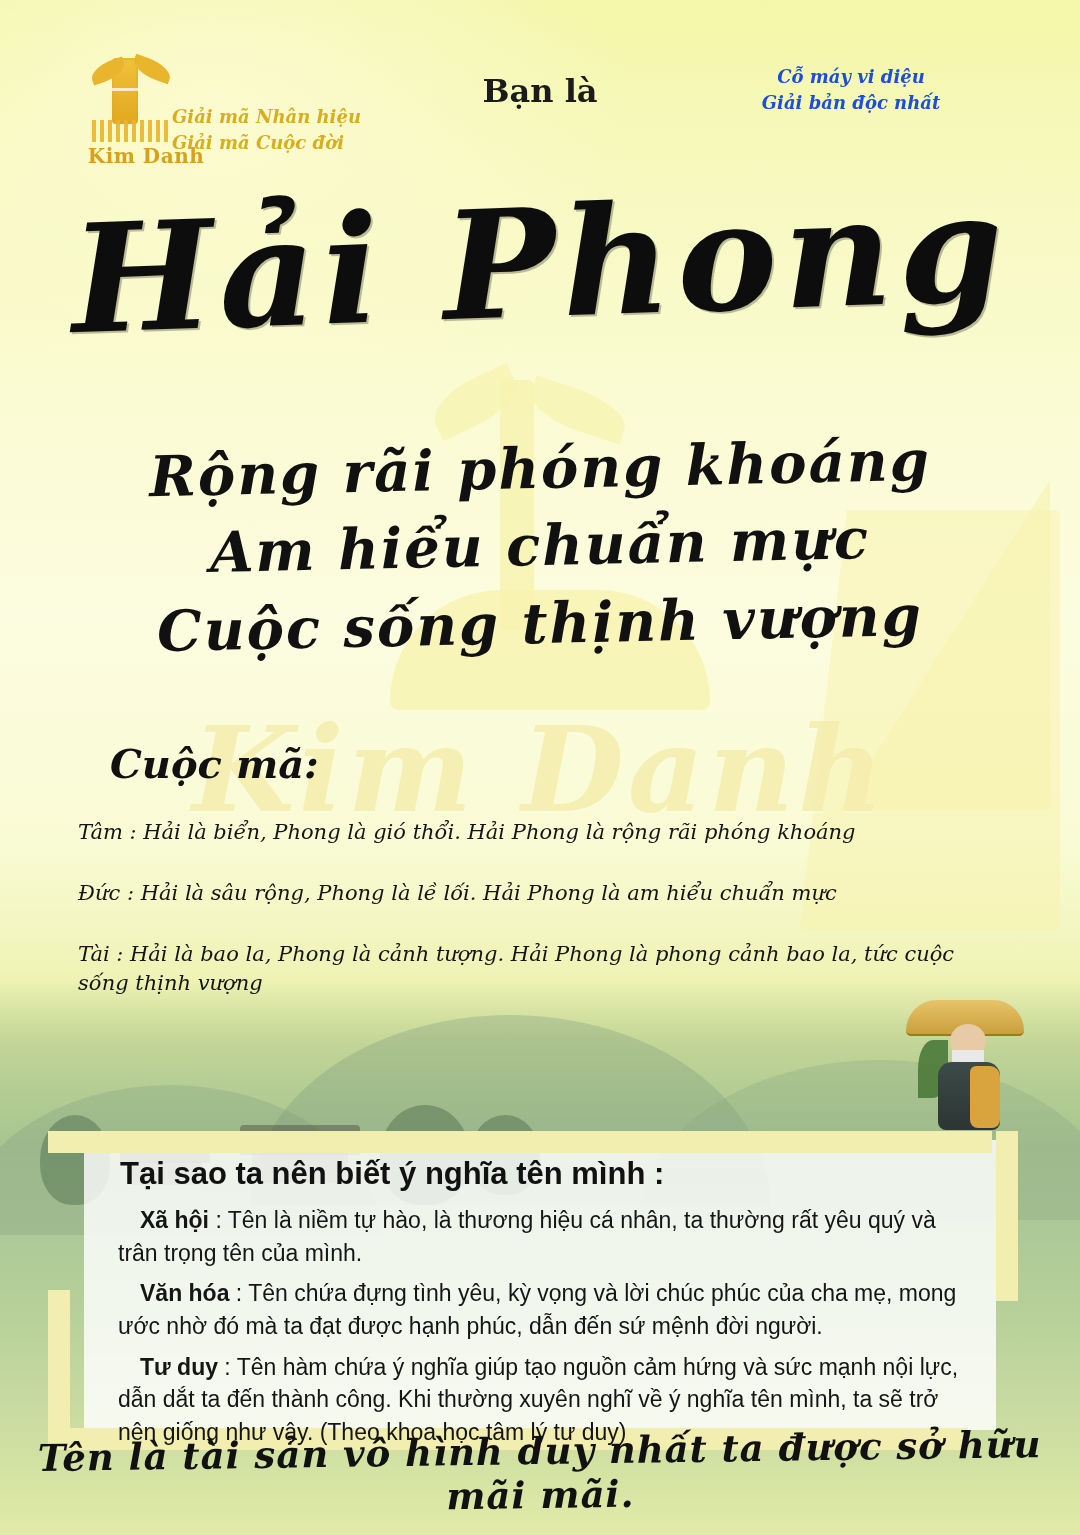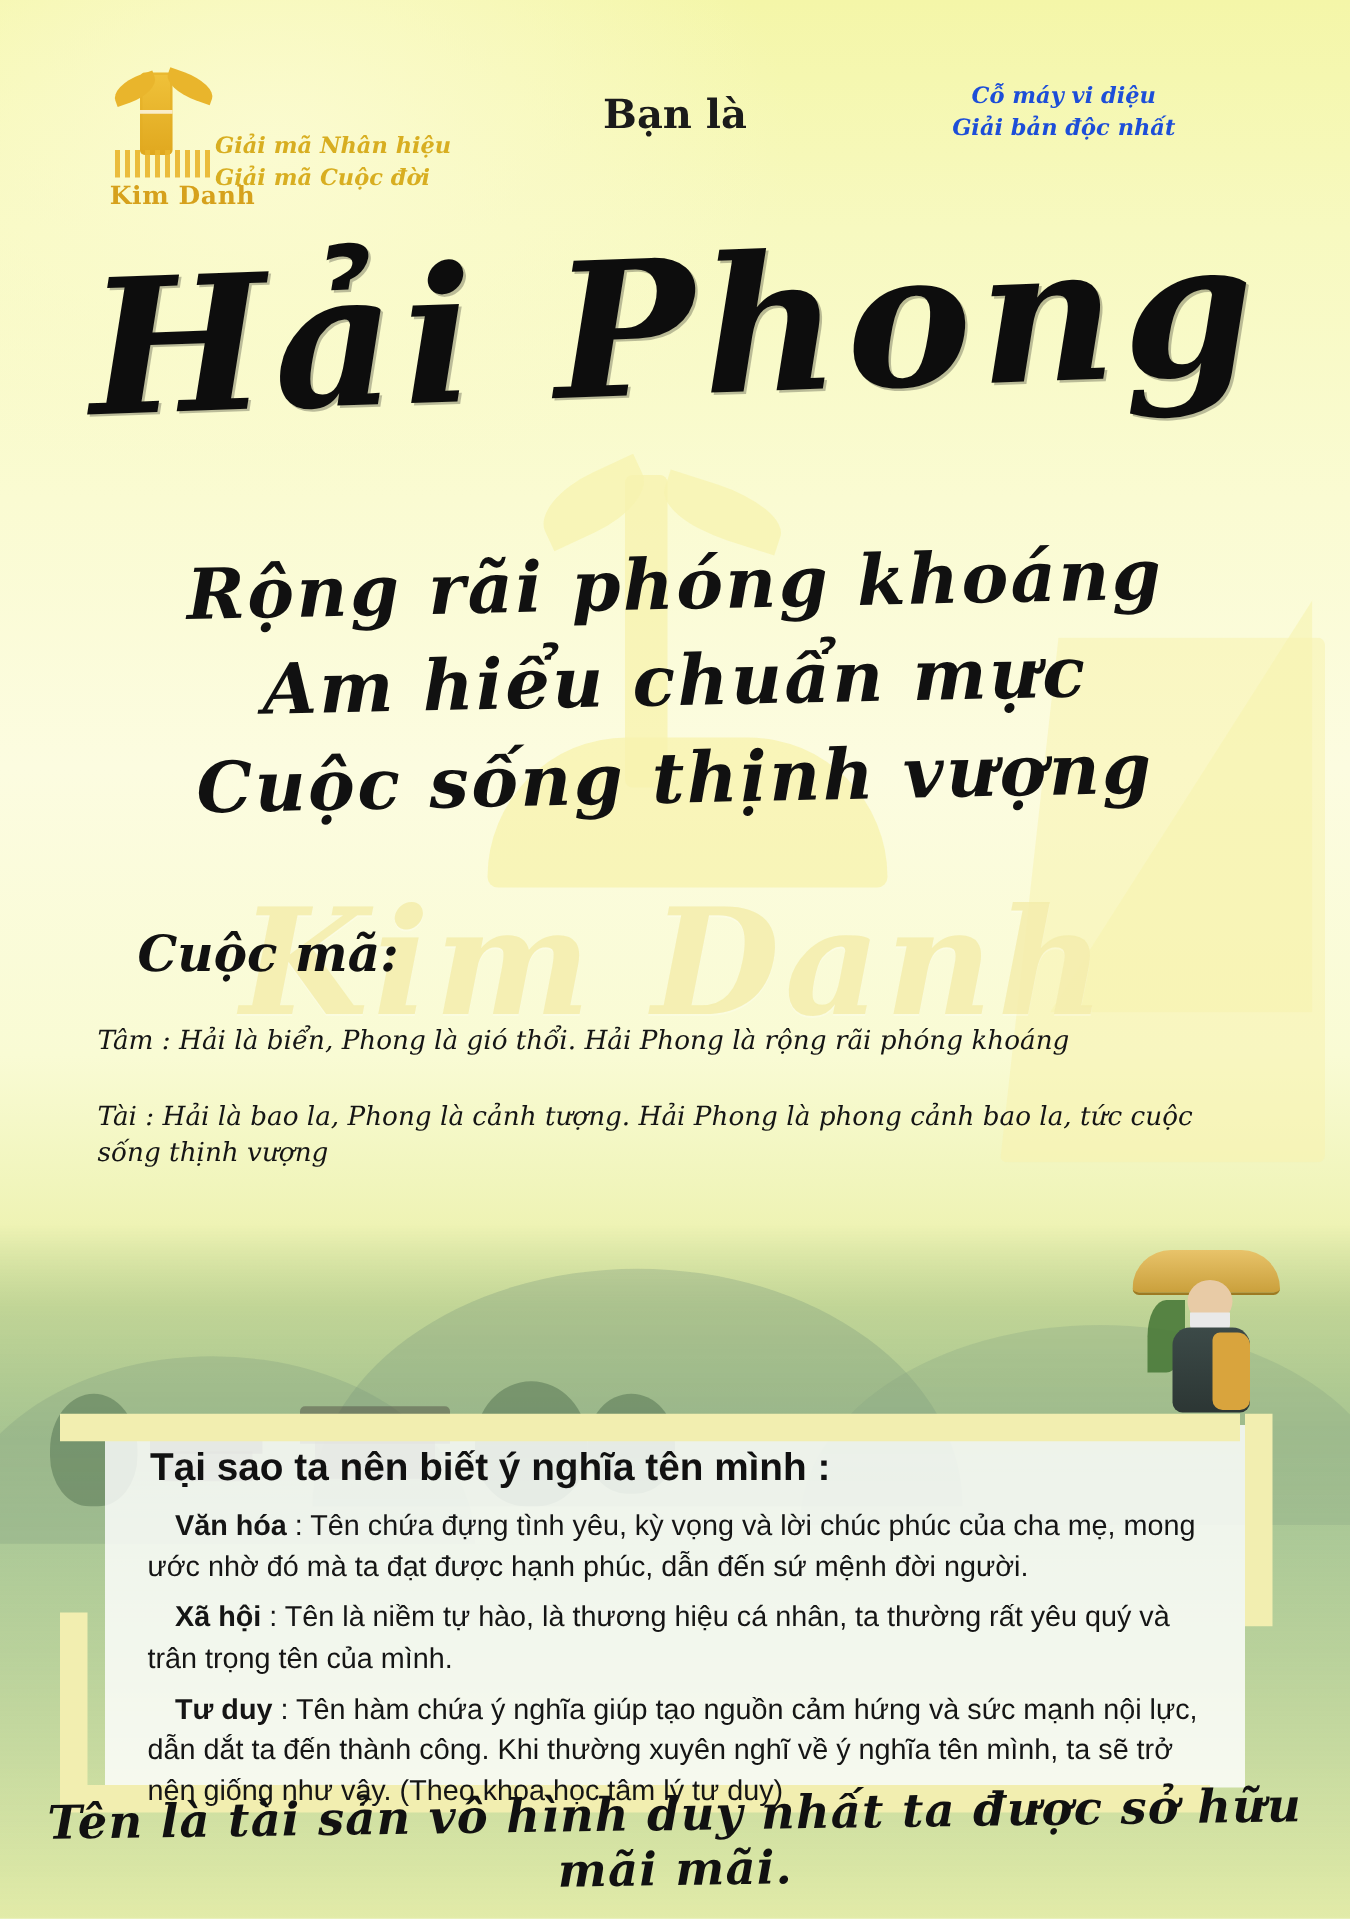--- a/index.html
+++ b/index.html
@@ -262,20 +262,21 @@
 
 <div class="traits">
   <div class="trait">Rộng rãi phóng khoáng</div>
   <div class="trait">Am hiểu chuẩn mực</div>
   <div class="trait">Cuộc sống thịnh vượng</div>
 </div>
 
 <div class="decode-title">Cuộc mã:</div>
 <div class="decode-list">
   <div class="decode-line">Tâm : Hải là biển, Phong là gió thổi. Hải Phong là rộng rãi phóng khoáng</div>
+  <div class="decode-line">Đức : Hải là sâu rộng, Phong là lề lối. Hải Phong là am hiểu chuẩn mực</div>
   <div class="decode-line">Tài : Hải là bao la, Phong là cảnh tượng. Hải Phong là phong cảnh bao la, tức cuộc sống thịnh vượng</div>
 </div>
 
 <div class="mascot">
   <div class="plant"></div>
   <div class="hat"></div>
   <div class="head"></div>
   <div class="beard"></div>
   <div class="body"></div>
   <div class="robe"></div>
@@ -284,24 +285,24 @@
 <div class="infobox">
   <div class="frame-tl"></div>
   <div class="frame-r"></div>
   <div class="frame-l"></div>
   <div class="frame-b"></div>
 
   <div class="info-inner">
     <div class="info-title">Tại sao ta nên biết ý nghĩa tên mình :</div>
 
     <p class="info-p">
-      <span class="ind"></span><b>Văn hóa</b><span> : Tên chứa đựng tình yêu, kỳ vọng và lời chúc phúc của cha mẹ, mong ước nhờ đó mà ta đạt được hạnh phúc, dẫn đến sứ mệnh đời người.</span>
+      <span class="ind"></span><b>Xã hội</b><span> : Tên là niềm tự hào, là thương hiệu cá nhân, ta thường rất yêu quý và trân trọng tên của mình.</span>
     </p>
     <p class="info-p">
-      <span class="ind"></span><b>Xã hội</b><span> : Tên là niềm tự hào, là thương hiệu cá nhân, ta thường rất yêu quý và trân trọng tên của mình.</span>
+      <span class="ind"></span><b>Văn hóa</b><span> : Tên chứa đựng tình yêu, kỳ vọng và lời chúc phúc của cha mẹ, mong ước nhờ đó mà ta đạt được hạnh phúc, dẫn đến sứ mệnh đời người.</span>
     </p>
     <p class="info-p">
       <span class="ind"></span><b>Tư duy</b><span> : Tên hàm chứa ý nghĩa giúp tạo nguồn cảm hứng và sức mạnh nội lực, dẫn dắt ta đến thành công. Khi thường xuyên nghĩ về ý nghĩa tên mình, ta sẽ trở nên giống như vậy. (Theo khoa học tâm lý tư duy)</span>
     </p>
   </div>
 </div>
 
 <div class="footer">Tên là tài sản vô hình duy nhất ta được sở hữu mãi mãi.</div>
 
 </body></html>

